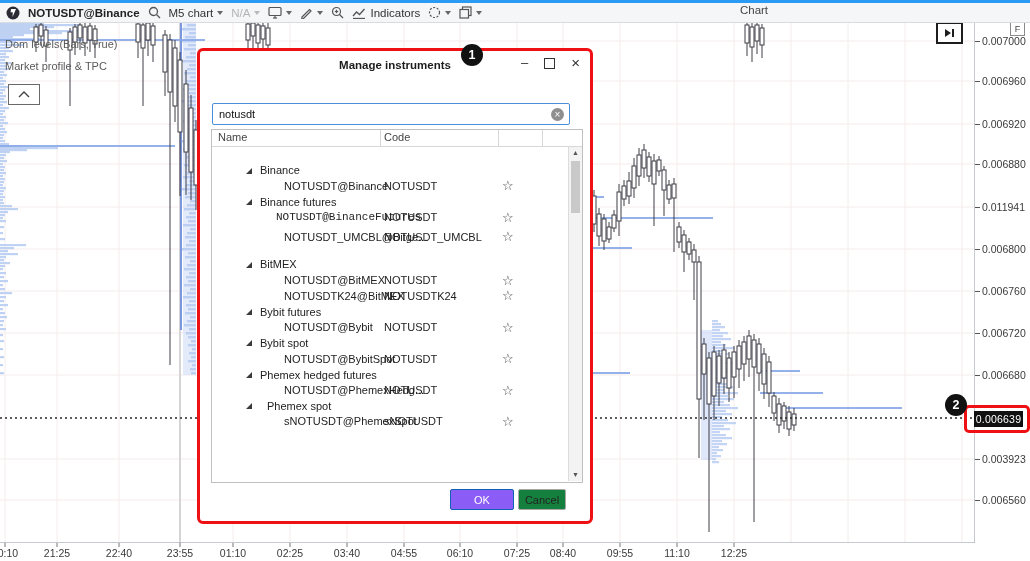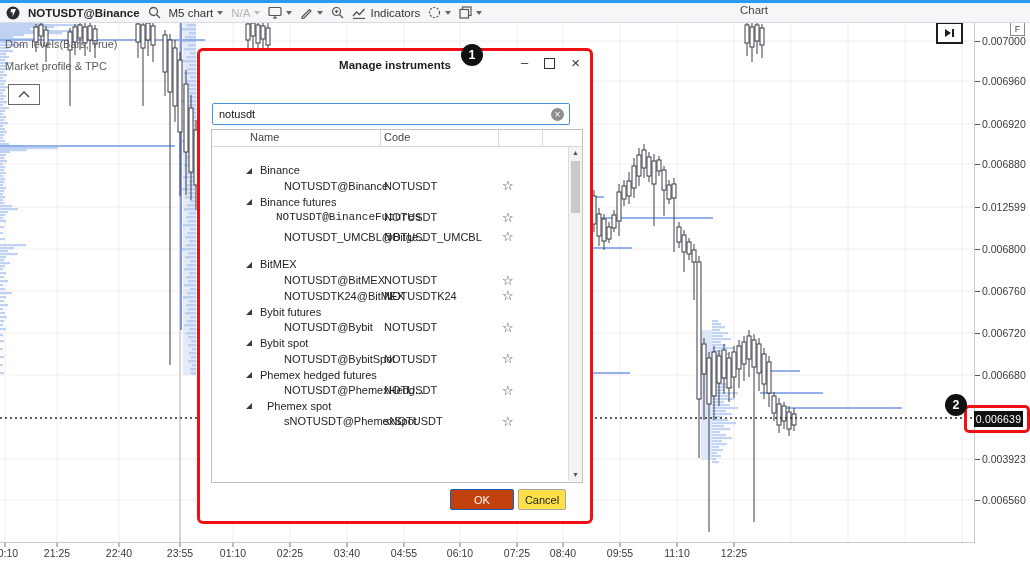--- a/index.html
+++ b/index.html
@@ -60,22 +60,22 @@
   .t-arrow{position:absolute;top:5px;width:0;height:0;border-bottom:6px solid #3a3a3a;border-left:6px solid transparent;}
   .t-name{position:absolute;top:1.5px;color:#222;white-space:nowrap;}
   .t-code{position:absolute;left:172px;top:1.5px;color:#222;white-space:nowrap;}
   .t-star{position:absolute;left:290px;top:0px;font-size:13px;color:#444;}
   .vscroll{position:absolute;right:0;top:17px;width:13px;height:334px;background:#f3f3f3;border-left:1px solid #dcdcdc;}
   .vs-arrow{position:absolute;left:0;width:13px;height:12px;font-size:7px;color:#555;text-align:center;line-height:12px;}
   .vs-thumb{position:absolute;left:2px;top:14px;width:9px;height:52px;background:#c9c9c9;}
   .dlg-footer{position:absolute;left:0;top:438px;width:100%;height:32px;}
   .btn{position:absolute;height:21px;font-size:11px;display:flex;align-items:center;justify-content:center;
        border-radius:2px;box-sizing:border-box;}
-  .btn-ok{left:250px;width:64px;background:#c2410c;color:#fff;border:1px solid #0f62b4;}
-  .btn-cancel{left:318px;width:48px;background:#fde047;color:#222;border:1px solid #a8a8a8;}
+  .btn-ok{left:250px;width:64px;background:#8b5cf6;color:#fff;border:1px solid #0f62b4;}
+  .btn-cancel{left:318px;width:48px;background:#15803d;color:#222;border:1px solid #a8a8a8;}
   
   .badge{position:absolute;width:22px;height:22px;border-radius:50%;background:#111;color:#fff;font-size:12.5px;
          font-weight:bold;display:flex;align-items:center;justify-content:center;z-index:7;}
   .price-red{position:absolute;left:964px;top:405px;width:60px;height:22px;border:3px solid #ef1013;border-radius:5px;z-index:6;}
   .price-label{position:absolute;left:974px;top:411px;width:49px;height:16px;background:#111;color:#fff;font-size:10.5px;
                display:flex;align-items:center;justify-content:center;z-index:6;letter-spacing:.2px;}
 </style>
 </head>
 <body>
 
@@ -591,21 +591,21 @@
 <div class="price-axis">
     <div class="ptick-dash" style="top: 19px;"></div>
     <div class="ptick" style="top: 19px;">0.007000</div>
     <div class="ptick-dash" style="top: 59px;"></div>
     <div class="ptick" style="top: 59px;">0.006960</div>
     <div class="ptick-dash" style="top: 102px;"></div>
     <div class="ptick" style="top: 102px;">0.006920</div>
     <div class="ptick-dash" style="top: 142px;"></div>
     <div class="ptick" style="top: 142px;">0.006880</div>
     <div class="ptick-dash" style="top: 185px;"></div>
-    <div class="ptick" style="top: 185px;">0.012599</div>
+    <div class="ptick" style="top: 185px;">0.011941</div>
     <div class="ptick-dash" style="top: 227px;"></div>
     <div class="ptick" style="top: 227px;">0.006800</div>
     <div class="ptick-dash" style="top: 269px;"></div>
     <div class="ptick" style="top: 269px;">0.006760</div>
     <div class="ptick-dash" style="top: 311px;"></div>
     <div class="ptick" style="top: 311px;">0.006720</div>
     <div class="ptick-dash" style="top: 353px;"></div>
     <div class="ptick" style="top: 353px;">0.006680</div>
     <div class="ptick-dash" style="top: 437px;"></div>
     <div class="ptick" style="top: 437px;">0.003923</div>
@@ -653,21 +653,21 @@
     <span class="dc-min">–</span>
     <span class="dc-max"></span>
     <span class="dc-close">×</span>
   </div>
   <div class="searchbox">
     <input value="notusdt" style="">
     <span class="clear-ic">×</span>
   </div>
   <div class="grid-wrap">
     <div class="grid-head">
-      <span class="gh-cell" style="left:6px;margin-left:32px;">Name</span>
+      <span class="gh-cell" style="left:6px;">Name</span>
       <span class="gh-cell" style="left:172px;">Code</span>
       <span class="gh-div" style="left:168px;"></span>
       <span class="gh-div" style="left:286px;"></span>
       <span class="gh-div" style="left:330px;"></span>
     </div>
     <div class="tree" id="tree">
         <div class="trow" style="top: 15.7px;">
           <span class="t-arrow" style="left: 34px;"></span>
           <span class="t-name" style="left: 48px;">Binance</span>
         </div>

